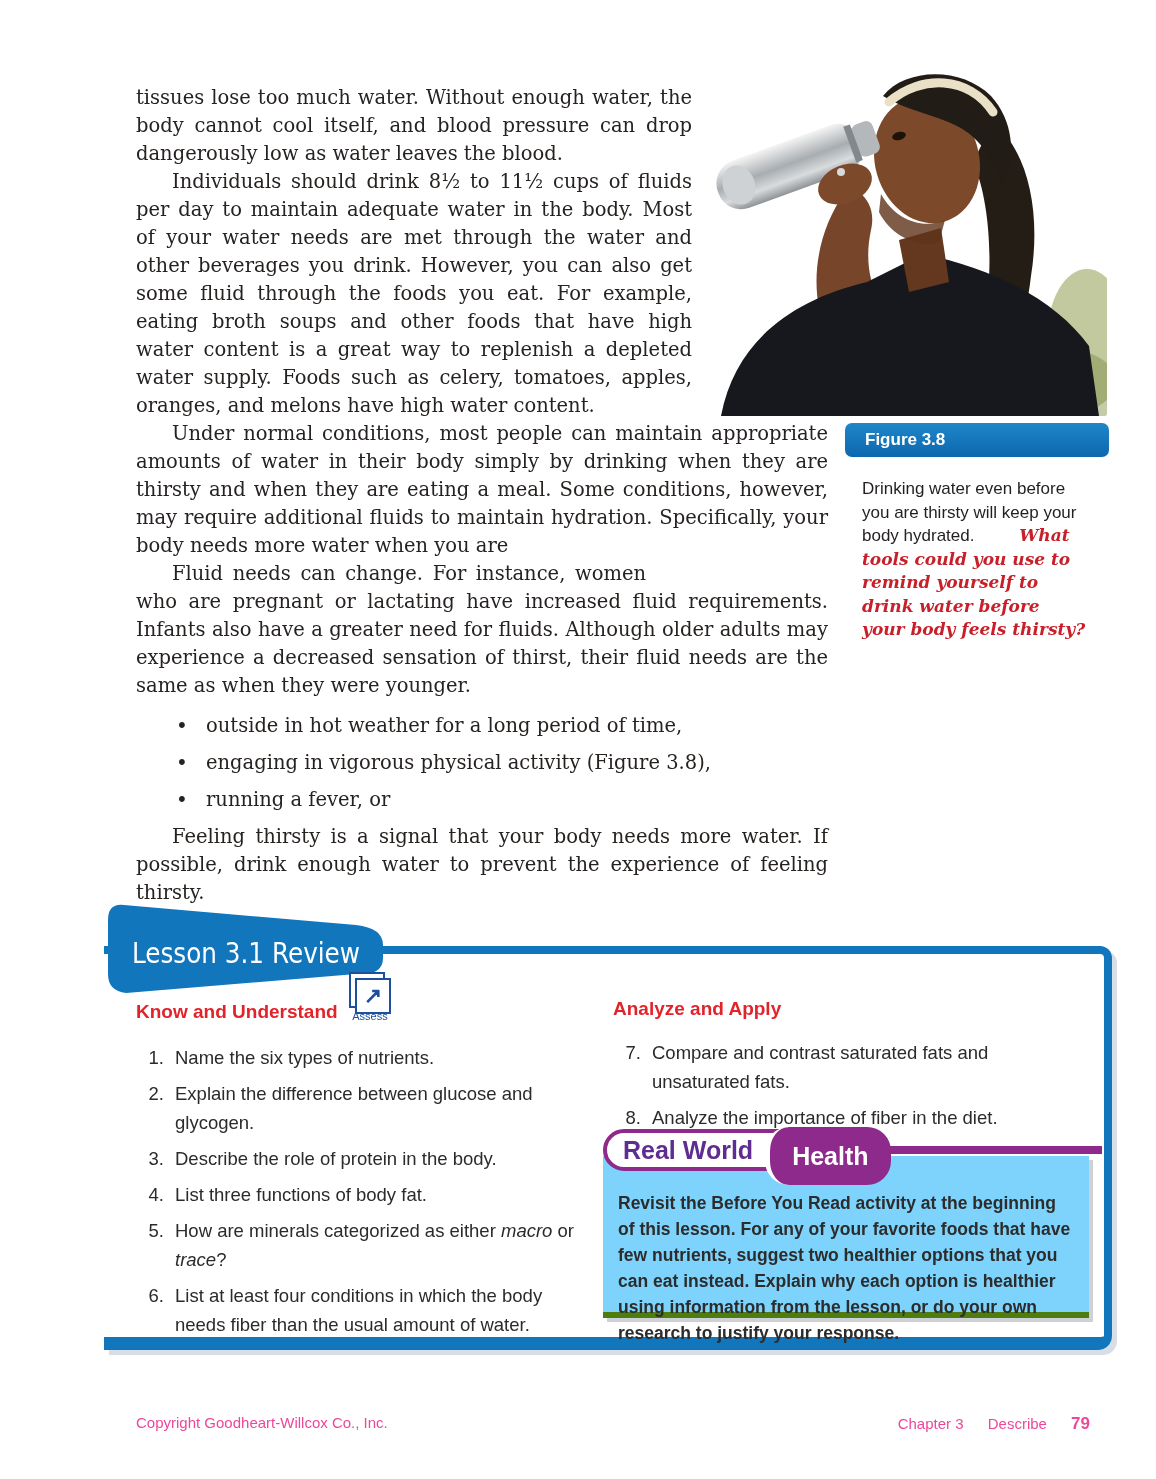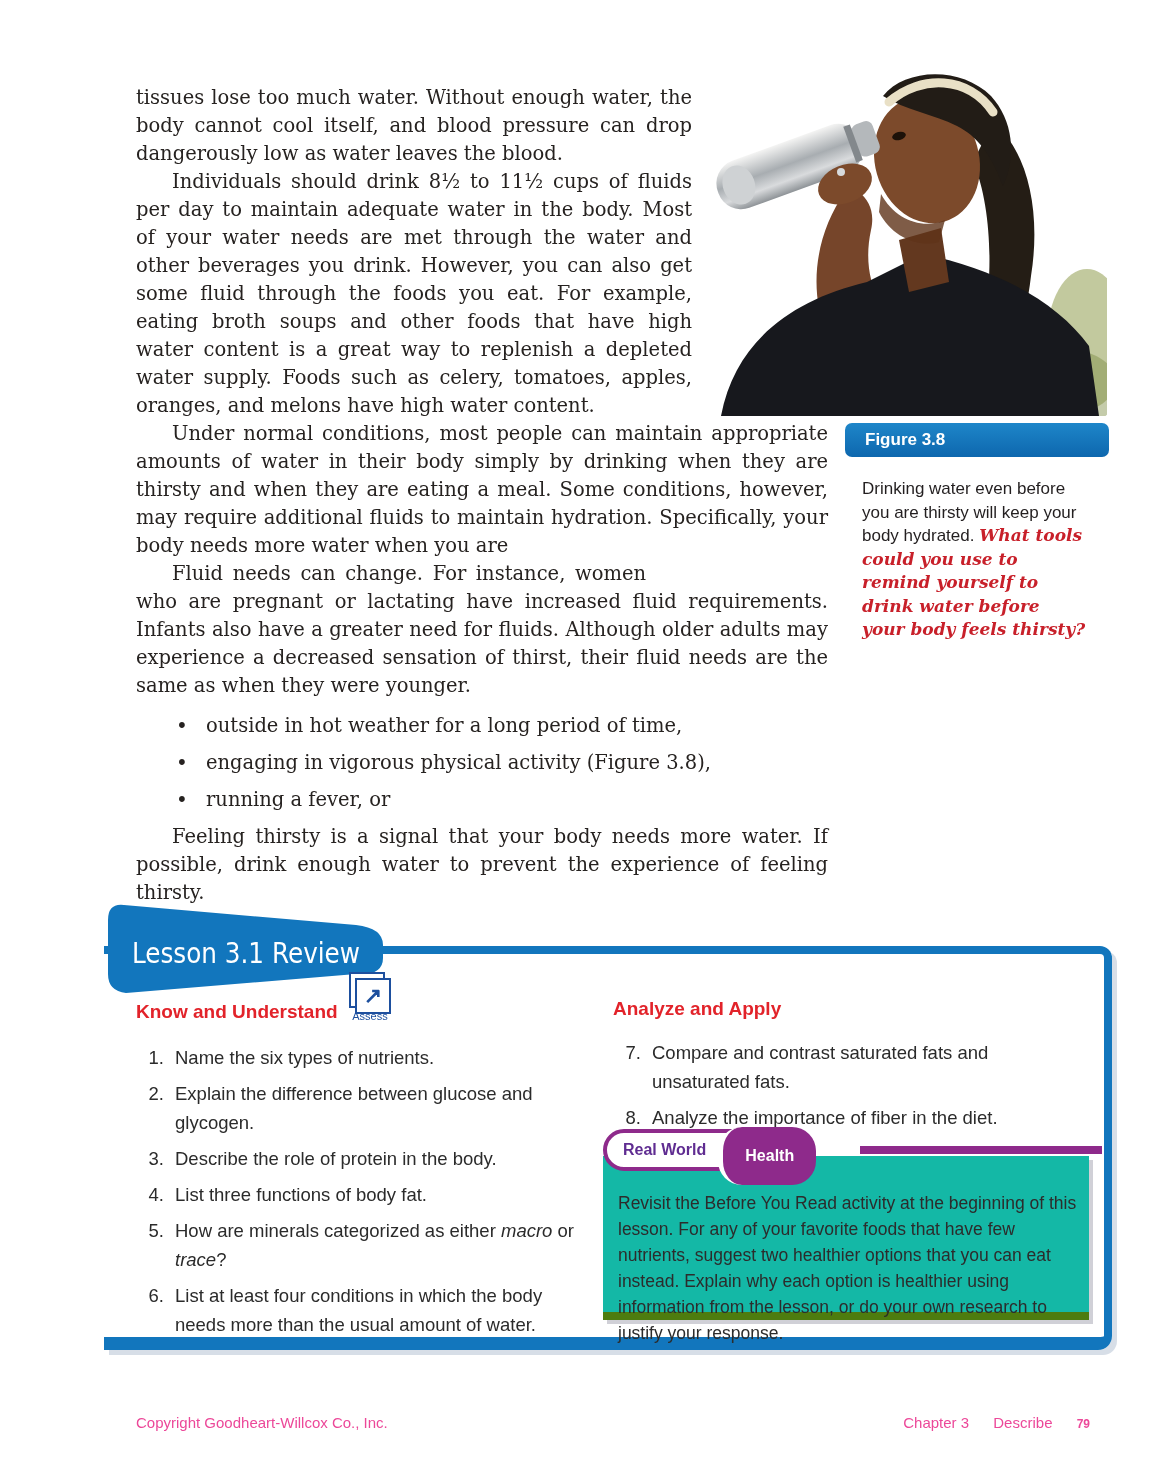--- a/index.html
+++ b/index.html
@@ -21,21 +21,21 @@
   .photo{position:absolute;left:695px;top:44px;width:412px;height:372px;}
   
   .fig-header{position:absolute;left:845px;top:423px;width:264px;height:34px;
     background:linear-gradient(#1e86c9,#0d67ae);border-radius:7px;
     color:#ffffff;font-family:"Liberation Sans",sans-serif;font-weight:bold;
     font-size:17px;line-height:34px;padding-left:20px;box-sizing:border-box;}
   .fig-caption{position:absolute;left:862px;top:477px;width:224px;
     font-family:"Liberation Sans",sans-serif;font-size:17px;line-height:23.5px;
     color:#231f20;text-align:left;}
   .fig-question{font-family:"DejaVu Serif",serif;font-style:italic;font-weight:600;
-    color:#c8202a;}
+    color:#c8202a;margin-left:40px;}
   
   .review-frame{position:absolute;left:104px;top:946px;width:1008px;height:404px;
     box-sizing:border-box;border-top:8px solid #1276bd;border-right:8px solid #1276bd;
     border-bottom:13px solid #1276bd;border-radius:0 12px 14px 0;
     box-shadow:5px 5px 0 rgba(140,160,185,0.35);}
   .banner{position:absolute;left:106px;top:900px;width:282px;height:100px;z-index:5;}
   .red-heading{position:absolute;font-family:"Liberation Sans",sans-serif;
     font-weight:bold;font-size:19px;color:#e2232a;}
   .know-heading{left:136px;top:1001px;}
   .analyze-heading{left:613px;top:998px;}
@@ -52,38 +52,38 @@
   .know-list{left:136px;top:1043px;width:452px;}
   .analyze-list{left:613px;top:1038px;width:478px;}
   .qrow{display:flex;margin-bottom:7px;}
   .qnum{width:28px;min-width:28px;text-align:right;padding-right:11px;}
   .qtext{flex:1;}
   .qtext i{font-style:italic;}
   
   .rw-line{position:absolute;left:860px;top:1146px;width:242px;height:8px;
     background:#8e2a8b;z-index:1;}
   .rw-box{position:absolute;left:603px;top:1156px;width:486px;height:156px;
-    background:#14b8a6;border-bottom:8px solid #4d7c0f;z-index:2;
-    box-shadow:4px 4px 0 rgba(120,120,140,0.35);}
+    background:#7dd3fc;border-bottom:6px solid #4d7c0f;z-index:2;
+    box-shadow:4px 4px 0 rgba(120,120,140,0.35);font-weight:bold;}
   .rw-box-text{padding:34px 12px 0 15px;font-family:"Liberation Sans",sans-serif;
     font-size:17.5px;line-height:26px;color:#2c2c2c;}
   .rw-badge{position:absolute;left:603px;top:1129px;height:42px;display:flex;z-index:4;
-    font-family:"Liberation Sans",sans-serif;font-weight:bold;font-size:16px;}
+    font-family:"Liberation Sans",sans-serif;font-weight:bold;font-size:25px;}
   .rw-badge .outer{display:flex;align-items:center;background:#ffffff;
     border:4px solid #8e2a8b;border-radius:24px;padding:0 54px 0 16px;
     color:#5f2c91;box-sizing:border-box;height:42px;}
   .rw-badge .health{display:flex;align-items:center;background:#8e2a8b;
     border-radius:24px;padding:0 22px;color:#ffffff;height:58px;margin-left:-46px;
     margin-top:-2px;border-left:5px solid #ffffff;box-sizing:border-box;}
   
   .footer{position:absolute;left:136px;top:1414px;width:954px;display:flex;
     justify-content:space-between;font-family:"Liberation Sans",sans-serif;
     font-size:15px;color:#ec4899;}
   .footer .right span{margin-left:20px;}
-  .footer .pagenum{font-weight:bold;font-size:12px;}
+  .footer .pagenum{font-weight:bold;font-size:17px;}
 </style>
 </head>
 <body>
 
 <div class="page">
 
   <div class="main-text">
     <p class="narrow">tissues lose too much water. Without enough water, the body cannot cool itself, and blood pressure can drop dangerously low as water leaves the blood.</p>
     <p class="narrow indent">Individuals should drink 8½ to 11½ cups of fluids per day to maintain adequate water in the body. Most of your water needs are met through the water and other beverages you drink. However, you can also get some fluid through the foods you eat. For example, eating broth soups and other foods that have high water content is a great way to replenish a depleted water supply. Foods such as celery, tomatoes, apples, oranges, and melons have high water content.</p>
     <p class="indent">Under normal conditions, most people can maintain appropriate amounts of water in their body simply by drinking when they are thirsty and when they are eating a meal. Some conditions, however, may require additional fluids to maintain hydration. Specifically, your body needs more water when you are</p>
@@ -179,21 +179,21 @@
     <div class="qrow">
       <span class="qnum">4.</span>
       <span class="qtext">List three functions of body fat.</span>
     </div>
     <div class="qrow">
       <span class="qnum">5.</span>
       <span class="qtext"><span>How are minerals categorized as either </span><i>macro</i><span> or </span><i>trace</i><span>?</span></span>
     </div>
     <div class="qrow">
       <span class="qnum">6.</span>
-      <span class="qtext">List at least four conditions in which the body needs more than the usual amount of water.</span>
+      <span class="qtext">List at least four conditions in which the body needs fiber than the usual amount of water.</span>
     </div>
   </div>
 
   <div class="red-heading analyze-heading">Analyze and Apply</div>
   <div class="qlist analyze-list">
     <div class="qrow">
       <span class="qnum">7.</span>
       <span class="qtext">Compare and contrast saturated fats and unsaturated fats.</span>
     </div>
     <div class="qrow">

